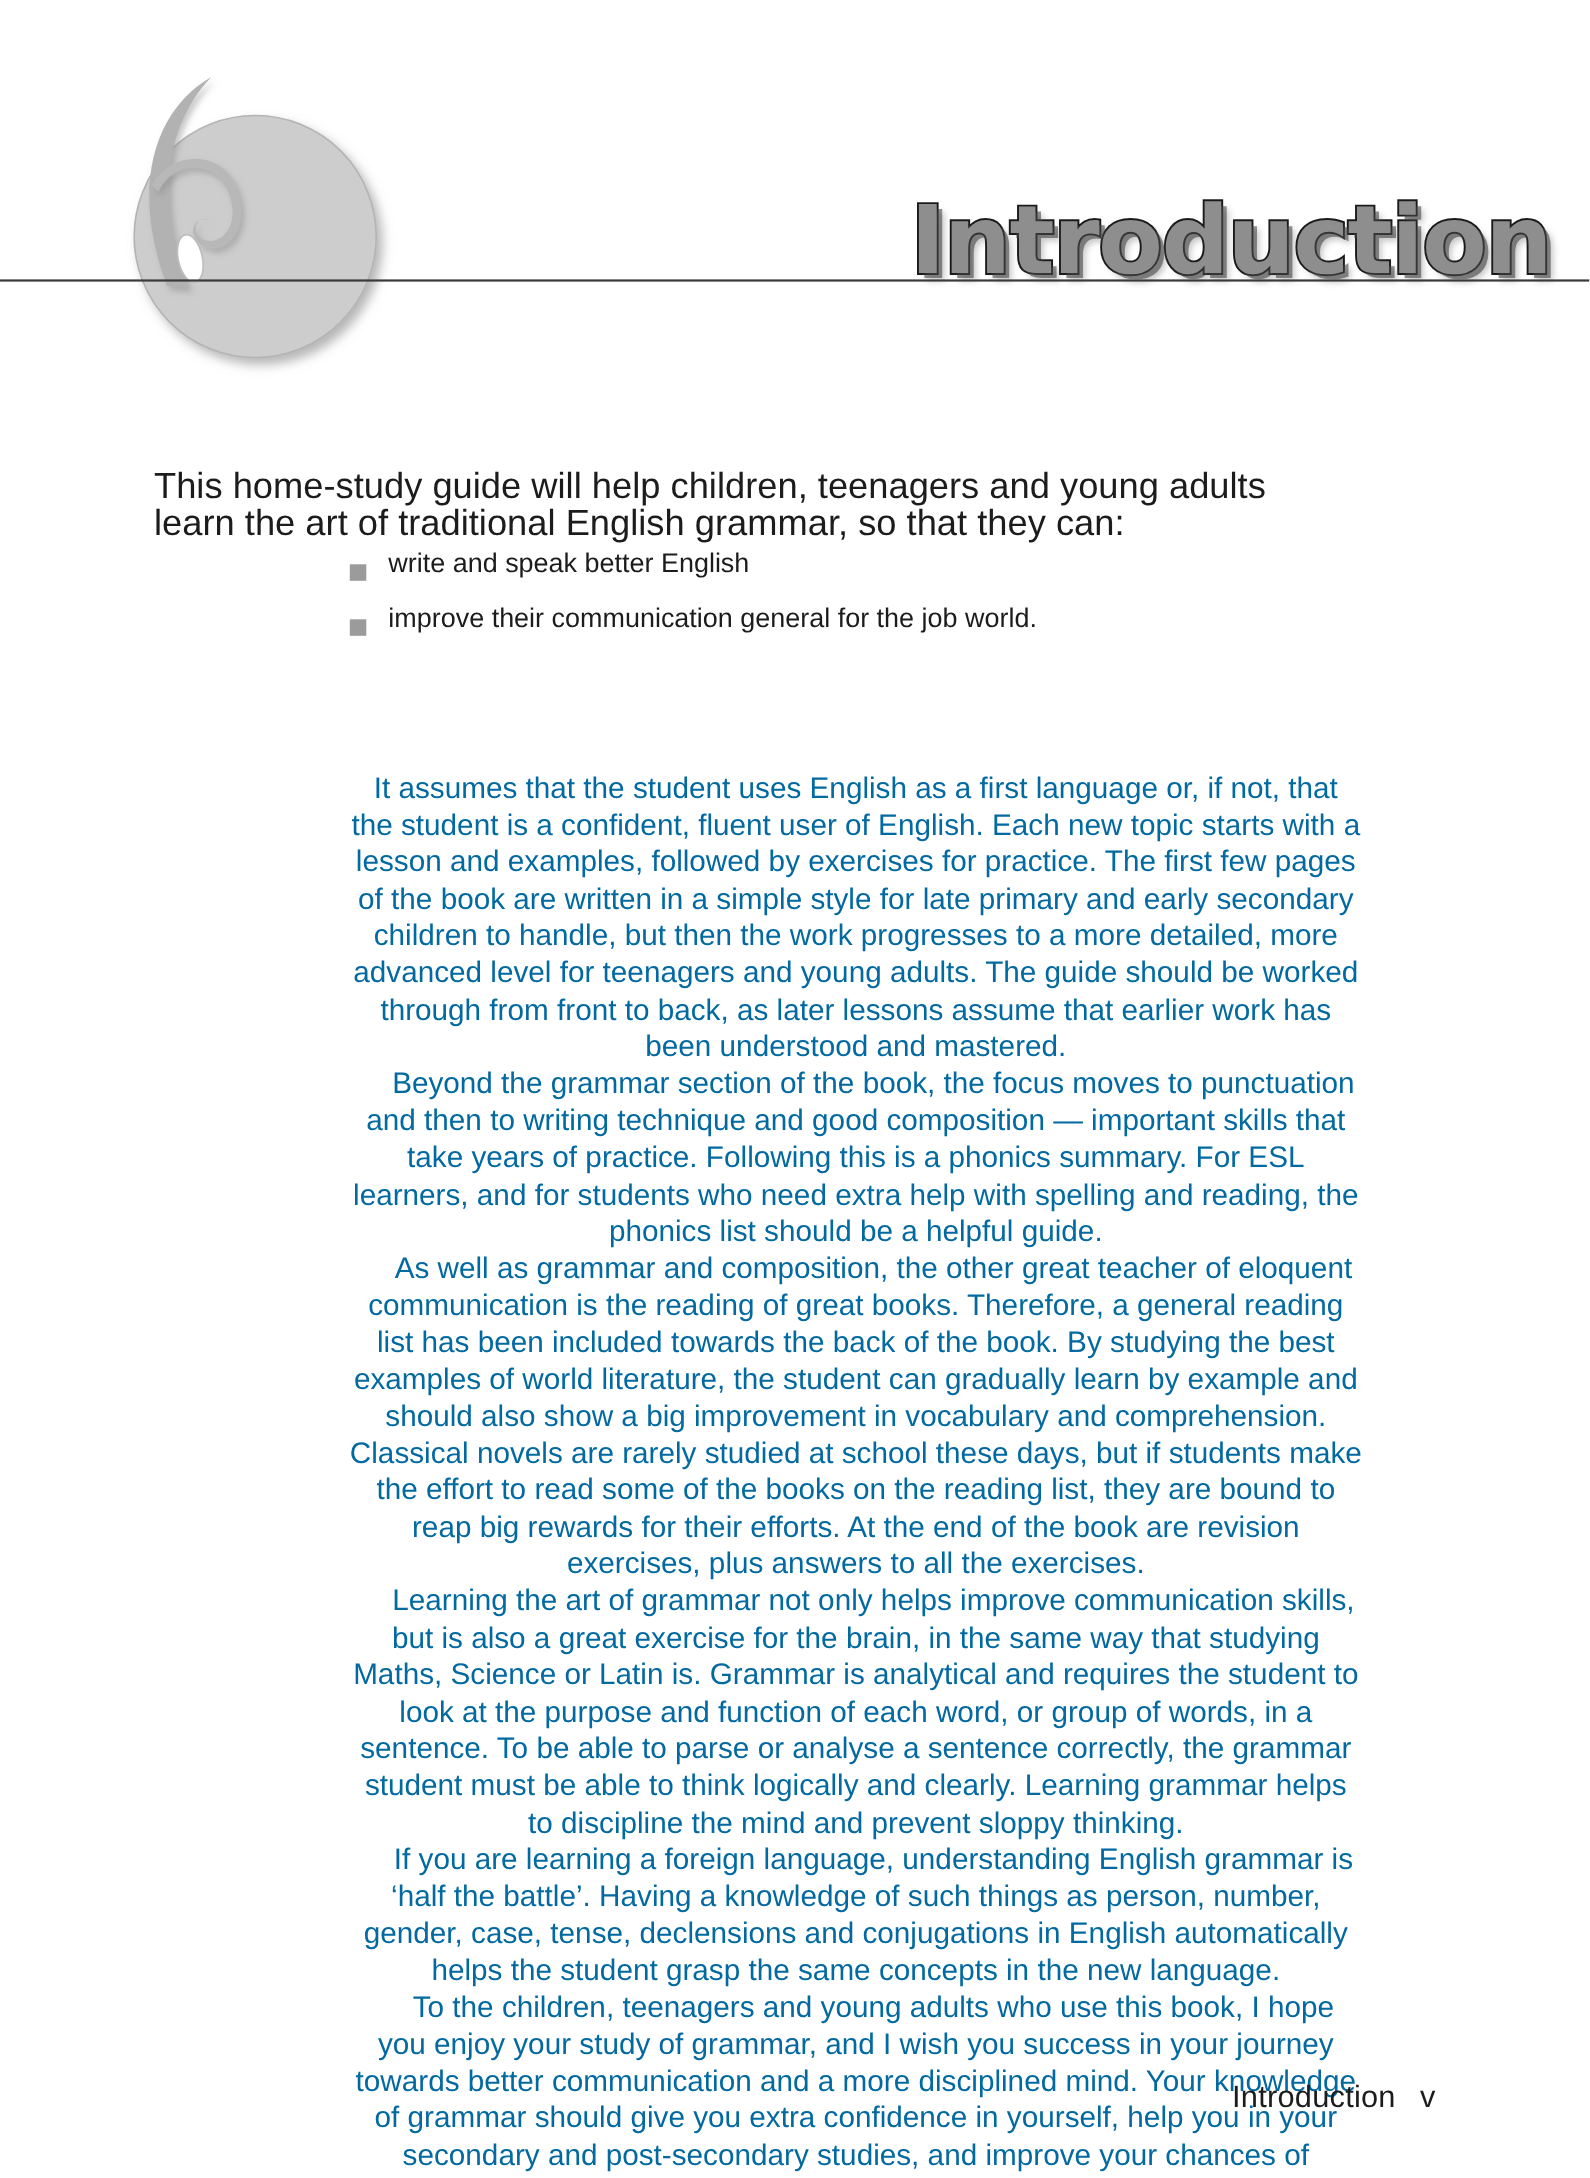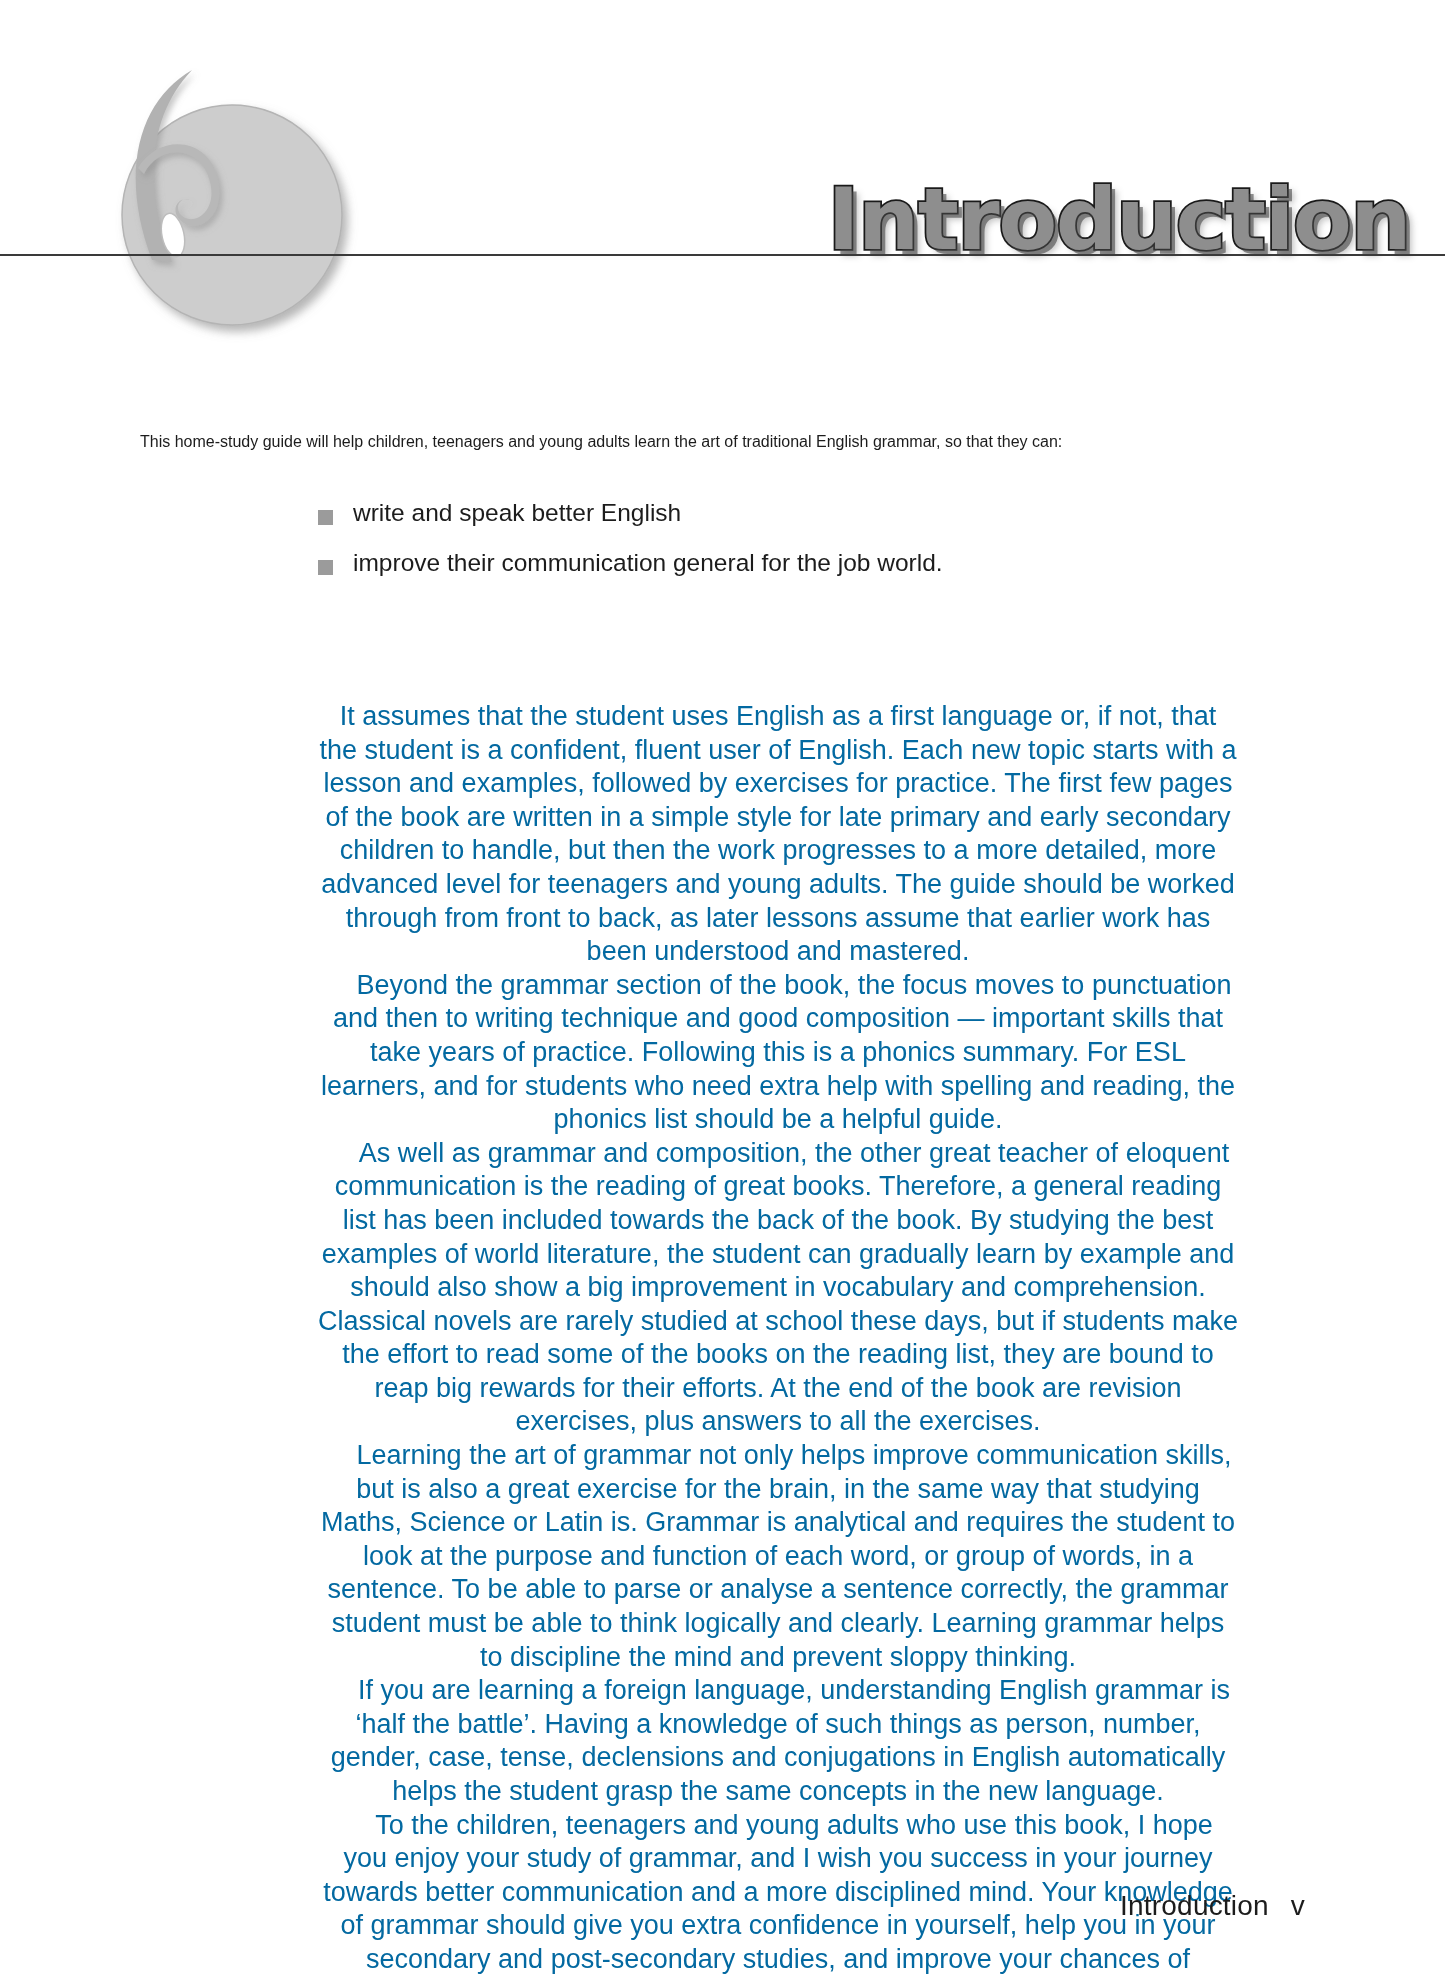--- a/index.html
+++ b/index.html
@@ -81,38 +81,38 @@
     left: 0;
     top: 0;
     width: 1445px;
   }
 
   .lead-para {
     position: absolute;
     left: 140px;
     top: 425px;
     width: 1080px;
-    font-size: 16px;
+    font-size: 33px;
     line-height: 33px;
     font-stretch: semi-condensed;
     color: #1c1c1c;
   }
 
   .bullet-list {
     position: absolute;
     left: 318px;
     top: 498px;
     width: 920px;
     list-style: none;
     margin: 0;
     padding: 0;
   }
   .bullet-item {
     display: flex;
-    align-items: center;
+    align-items: flex-end;
     margin: 0 0 20px 0;
     font-size: 24.5px;
     line-height: 30px;
     color: #1c1c1c;
   }
   .bullet-square {
     flex: 0 0 auto;
     width: 15px;
     height: 15px;
     background: #9b9b9b;

